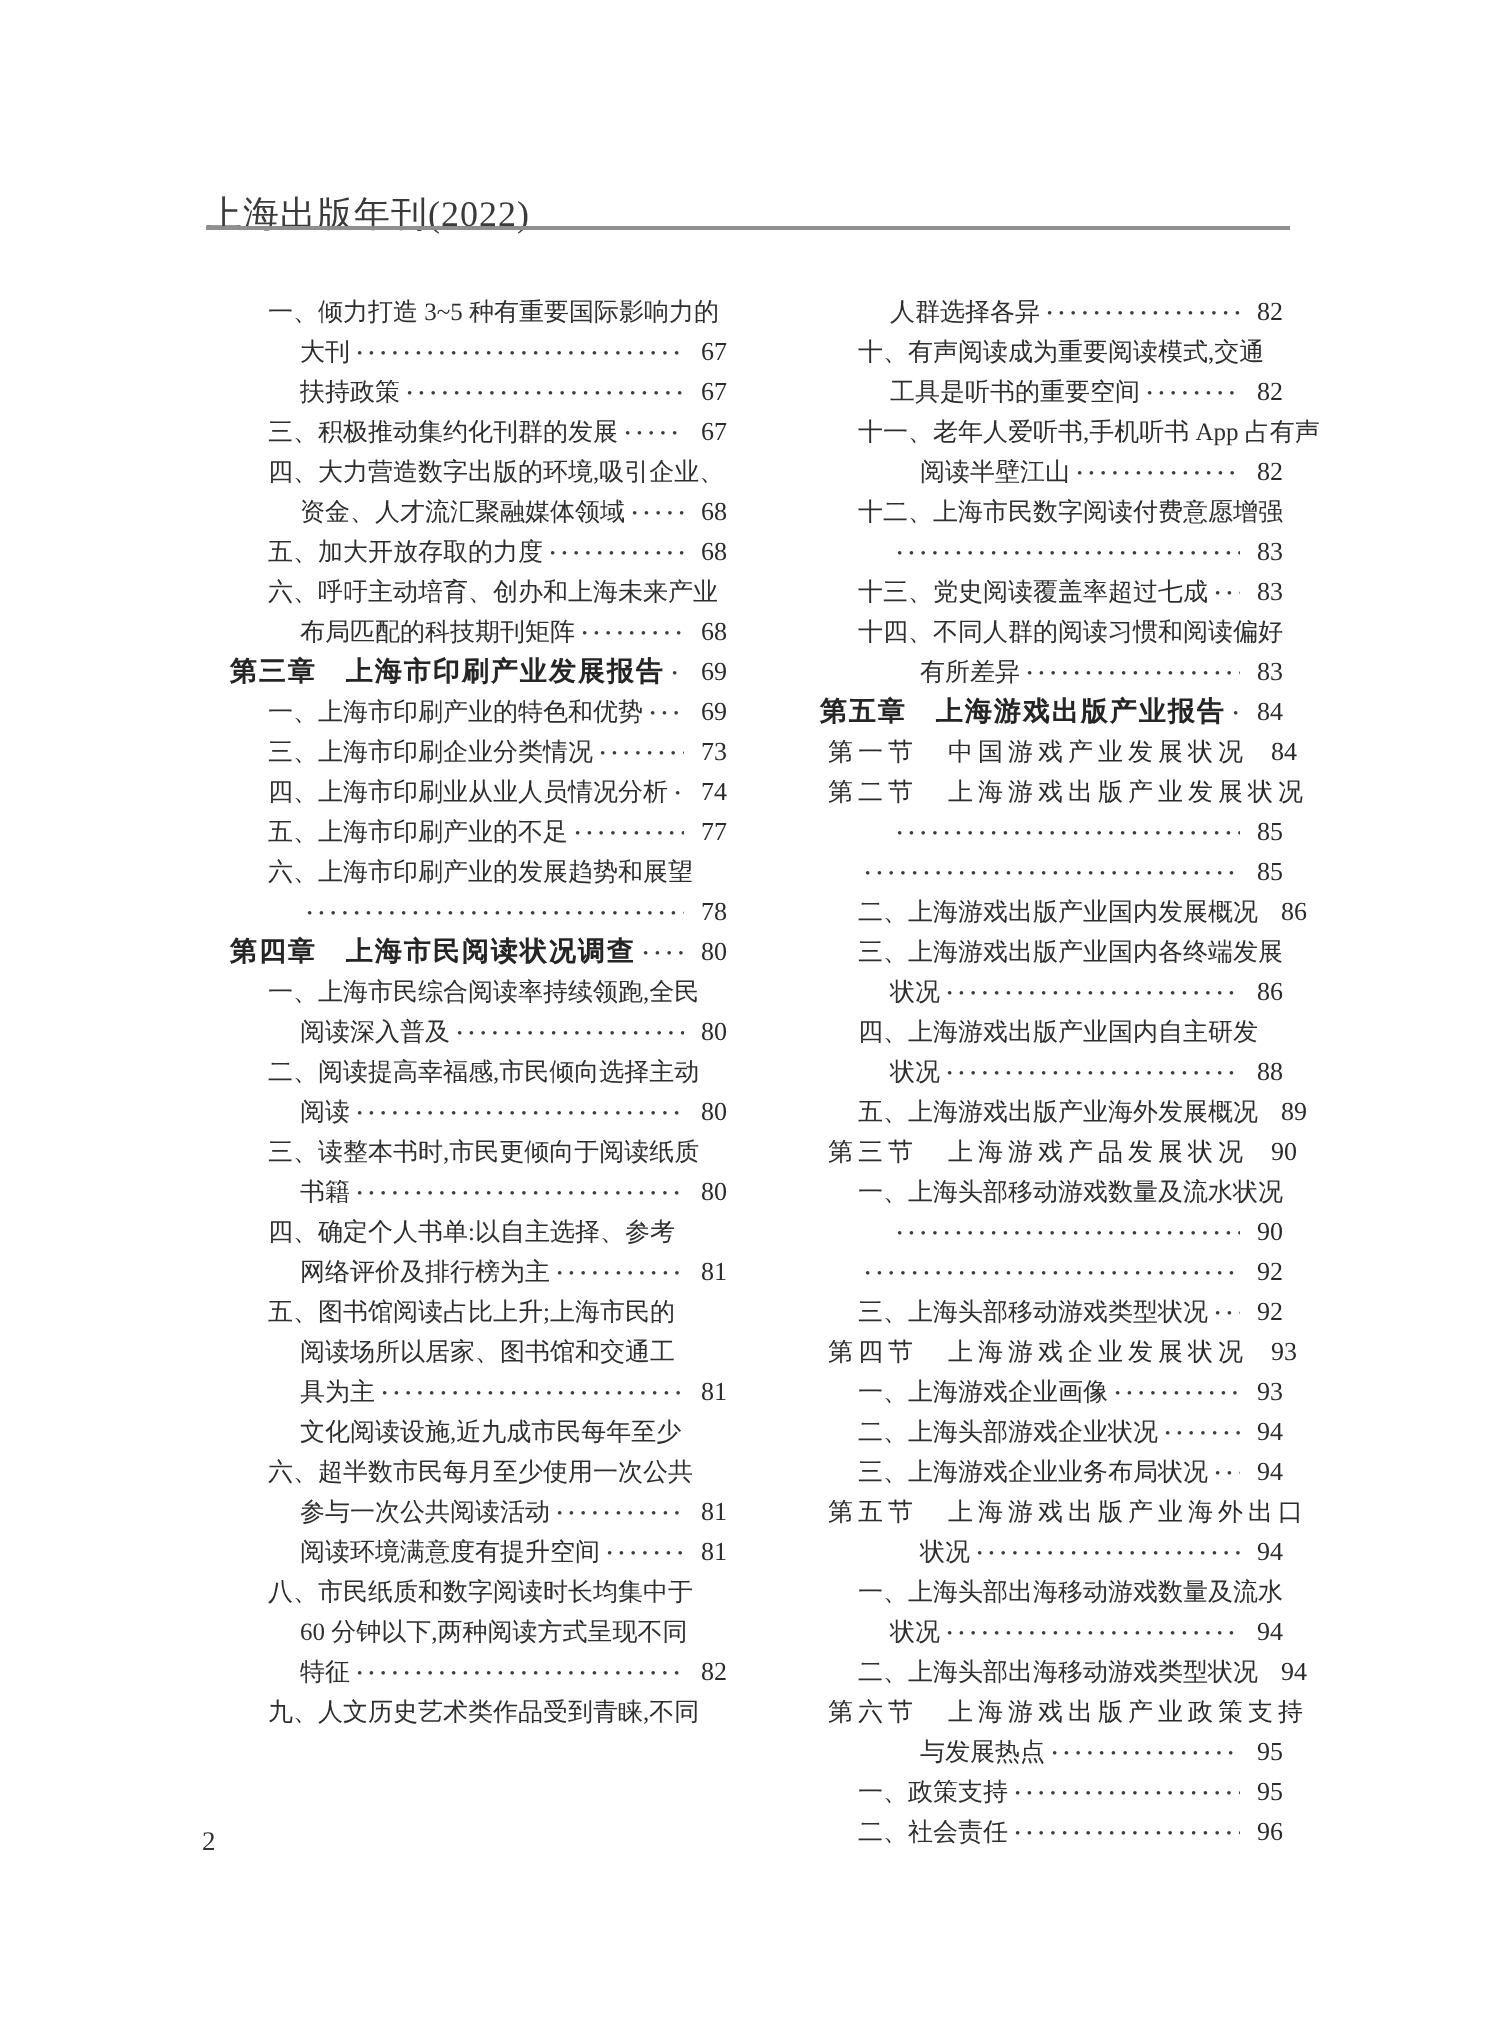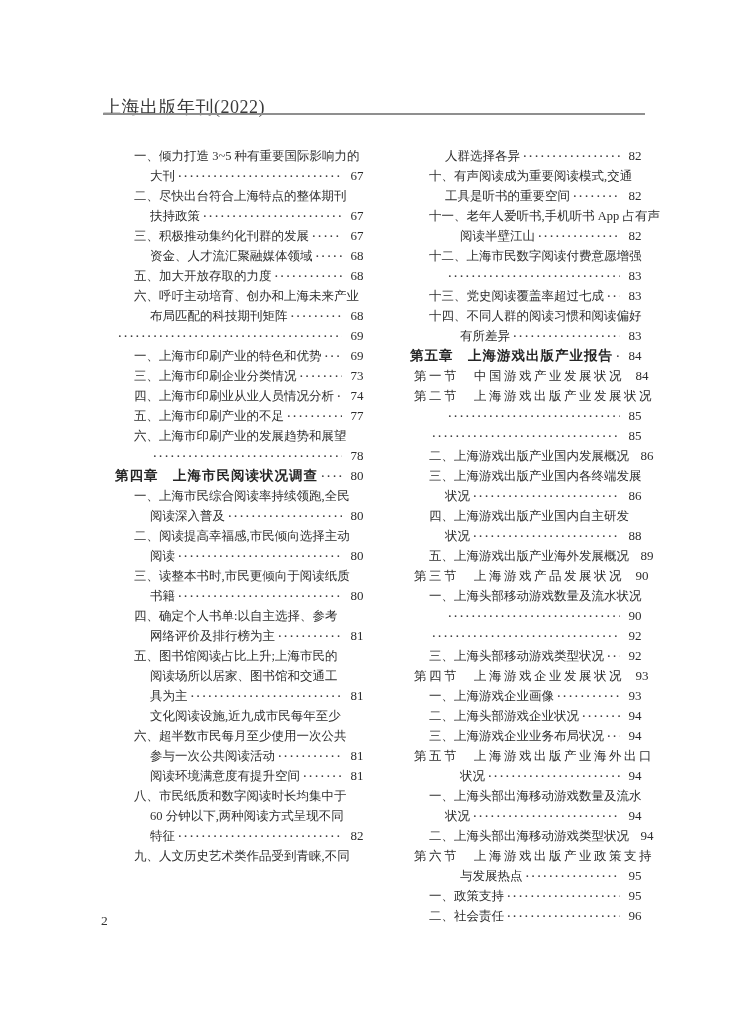--- a/index.html
+++ b/index.html
@@ -117,52 +117,53 @@
   <div class="toc">
     <div class="toc-col left">
         <div class="row item">
           <span class="txt">一、倾力打造 3~5 种有重要国际影响力的</span>
         </div>
         <div class="row cont">
           <span class="txt">大刊</span>
           <span class="leader"></span>
           <span class="pg">67</span>
         </div>
-        <div class="row item">
-          <span class="txt">二、尽快出台符合上海特点的整体期刊</span>
-        </div>
         <div class="row cont">
           <span class="txt">扶持政策</span>
           <span class="leader"></span>
           <span class="pg">67</span>
         </div>
         <div class="row item">
           <span class="txt">三、积极推动集约化刊群的发展</span>
           <span class="leader"></span>
           <span class="pg">67</span>
         </div>
+        <div class="row item">
+          <span class="txt">四、大力营造数字出版的环境,吸引企业、</span>
+        </div>
         <div class="row cont">
           <span class="txt">资金、人才流汇聚融媒体领域</span>
           <span class="leader"></span>
           <span class="pg">68</span>
         </div>
         <div class="row item">
           <span class="txt">五、加大开放存取的力度</span>
           <span class="leader"></span>
           <span class="pg">68</span>
         </div>
         <div class="row item">
           <span class="txt">六、呼吁主动培育、创办和上海未来产业</span>
         </div>
         <div class="row cont">
           <span class="txt">布局匹配的科技期刊矩阵</span>
           <span class="leader"></span>
           <span class="pg">68</span>
         </div>
         <div class="row chapter">
+          <span class="txt">第三章　上海市印刷产业发展报告</span>
           <span class="leader"></span>
           <span class="pg">69</span>
         </div>
         <div class="row item">
           <span class="txt">一、上海市印刷产业的特色和优势</span>
           <span class="leader"></span>
           <span class="pg">69</span>
         </div>
         <div class="row item">
           <span class="txt">三、上海市印刷企业分类情况</span>

